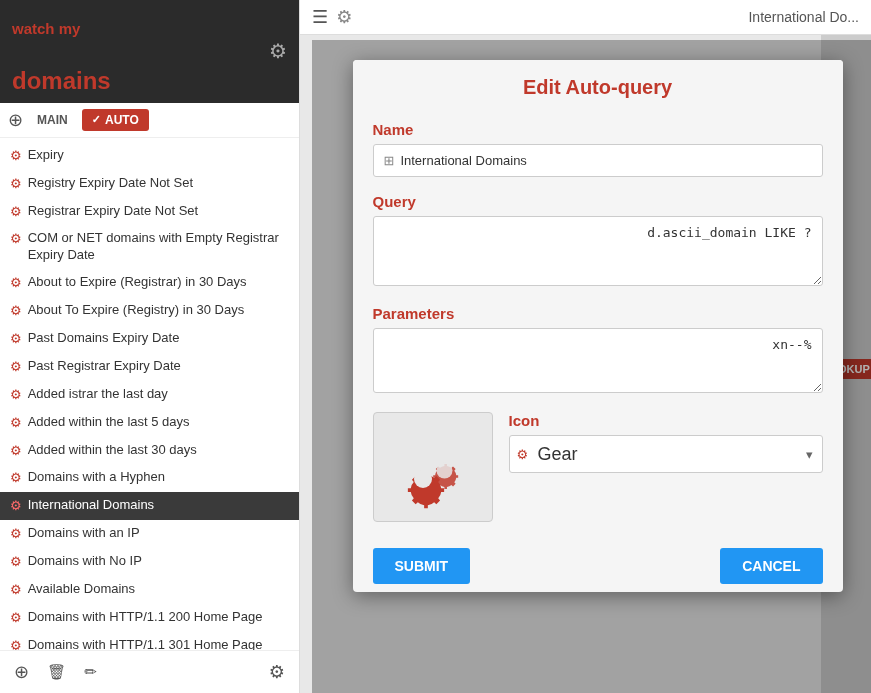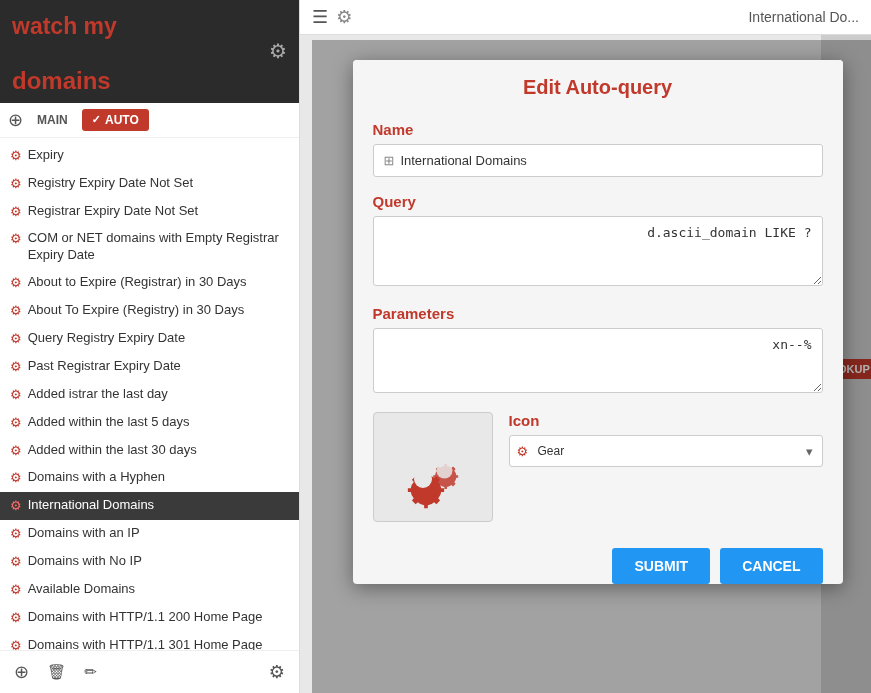--- a/index.html
+++ b/index.html
@@ -276,21 +276,21 @@
     .icon-select-wrapper {
       position: relative;
     }
 
     .icon-select-wrapper select {
       width: 100%;
       padding: 8px 30px 8px 30px;
       border: 1px solid #ccc;
       border-radius: 3px;
       background: #fff;
-      font-size: 12px;
+      font-size: 18px;
       color: #333;
       appearance: none;
       -webkit-appearance: none;
       cursor: pointer;
     }
 
     .icon-select-wrapper::after {
       content: '▾';
       position: absolute;
       right: 10px;
@@ -303,23 +303,23 @@
     .icon-select-prefix {
       position: absolute;
       left: 8px;
       top: 50%;
       transform: translateY(-50%);
       color: #c0392b;
       pointer-events: none;
     }
 
     .modal-footer {
-      padding: 10px 20px 0;
-      display: flex;
-      justify-content: flex-end;
+      padding: 10px 20px 8px;
+      display: flex;
+      justify-content: space-between;
       gap: 10px;
     }
 
     .btn-submit {
       background: #2196F3;
       color: #fff;
       border: none;
       padding: 10px 22px;
       border-radius: 3px;
       font-size: 14px;
@@ -350,21 +350,21 @@
       border-radius: 3px;
     }
   </style>
 </head>
 <body>
 
 <div class="sidebar">
 
   <div class="sidebar-header">
     <div class="brand-logo">
-      <span style="font-size:23px; font-weight:bold; color:#c0392b;">watch my</span>
+      <span style="font-size:15px; font-weight:bold; color:#c0392b;">watch my</span>
       <span style="display:block; font-size:24px; font-weight:900; color:#c0392b; line-height:1;margin-top:28px;">domains</span>
     </div>
     <span style="color:#aaa; font-size:20px; cursor:pointer;">⚙</span>
   </div>
 
   <div class="sidebar-nav-bar">
     <span style="color:#555; font-size:18px; cursor:pointer;">⊕</span>
     <button class="nav-btn-main">MAIN</button>
     <button class="nav-btn-auto">AUTO</button>
   </div>
@@ -396,21 +396,21 @@
       <span class="item-label">About to Expire (Registrar) in 30 Days</span>
     </div>
 
     <div class="sidebar-item">
       <span class="item-icon">⚙</span>
       <span class="item-label">About To Expire (Registry) in 30 Days</span>
     </div>
 
     <div class="sidebar-item">
       <span class="item-icon">⚙</span>
-      <span class="item-label">Query Registry Expiry Date</span>
+      <span class="item-label">Past Domains Expiry Date</span>
     </div>
 
     <div class="sidebar-item">
       <span class="item-icon">⚙</span>
       <span class="item-label">Past Registrar Expiry Date</span>
     </div>
 
     <div class="sidebar-item">
       <span class="item-icon">⚙</span>
       <span class="item-label">Added istrar the last day</span>

